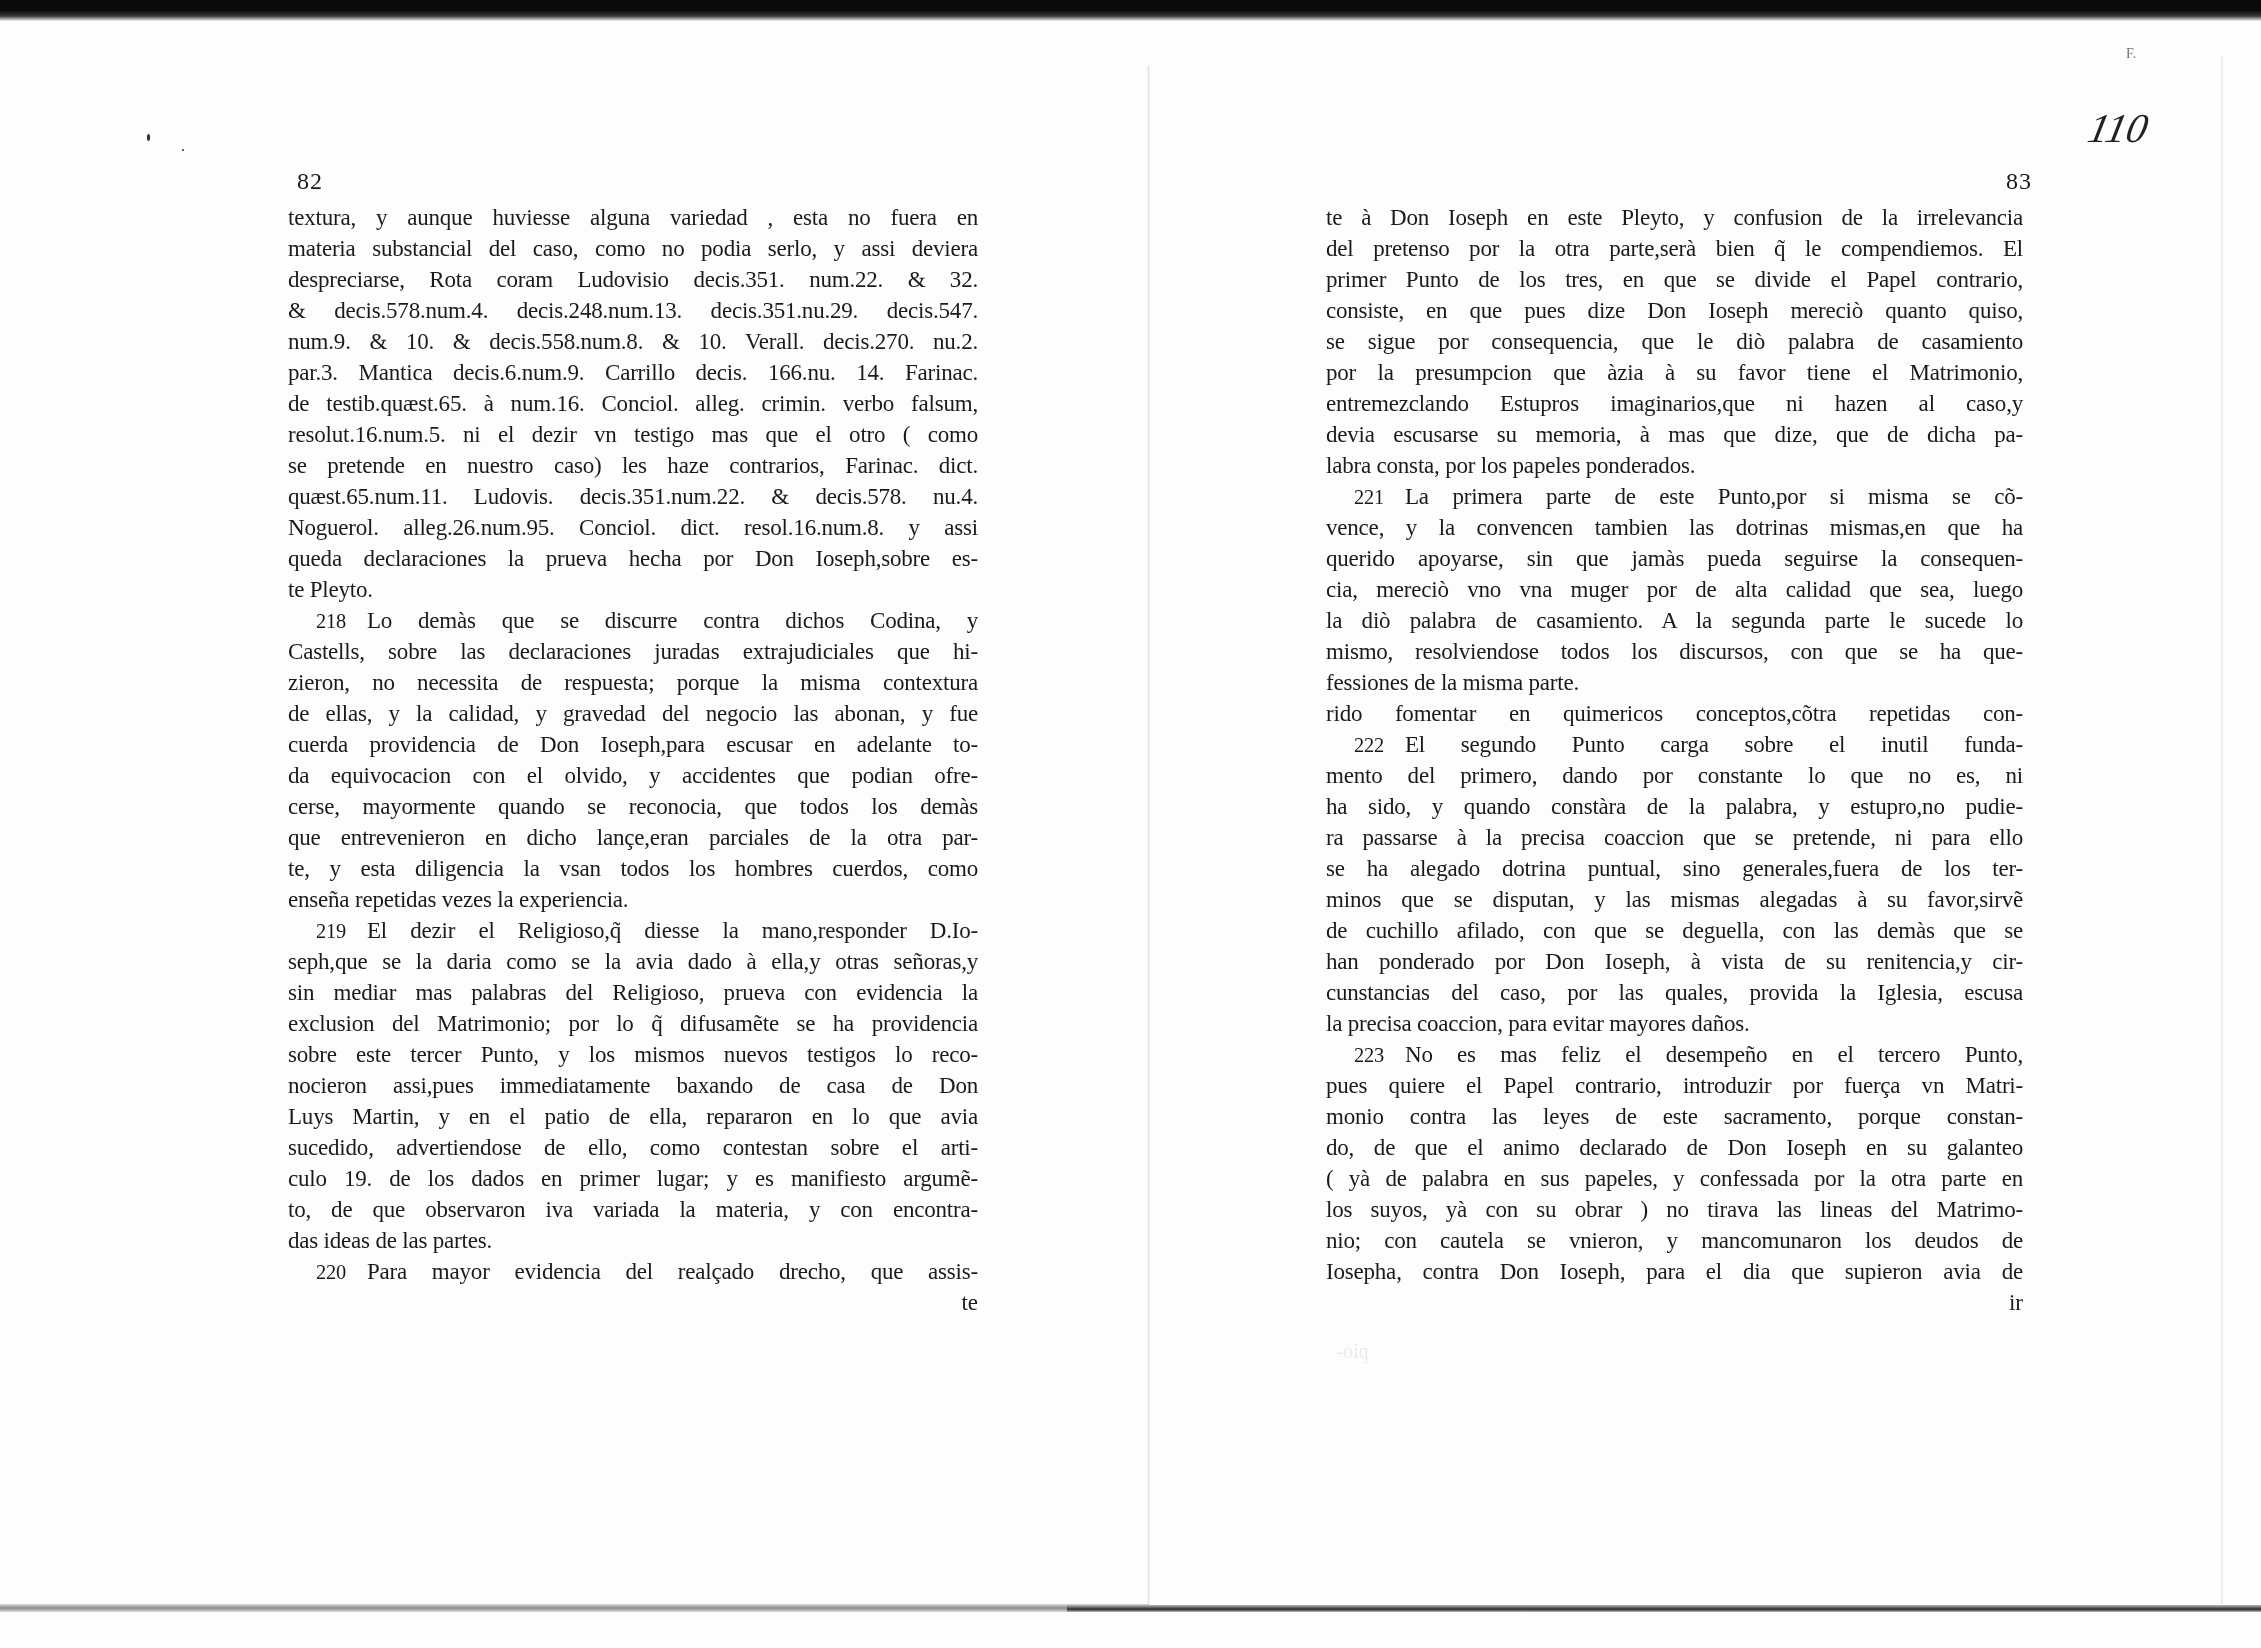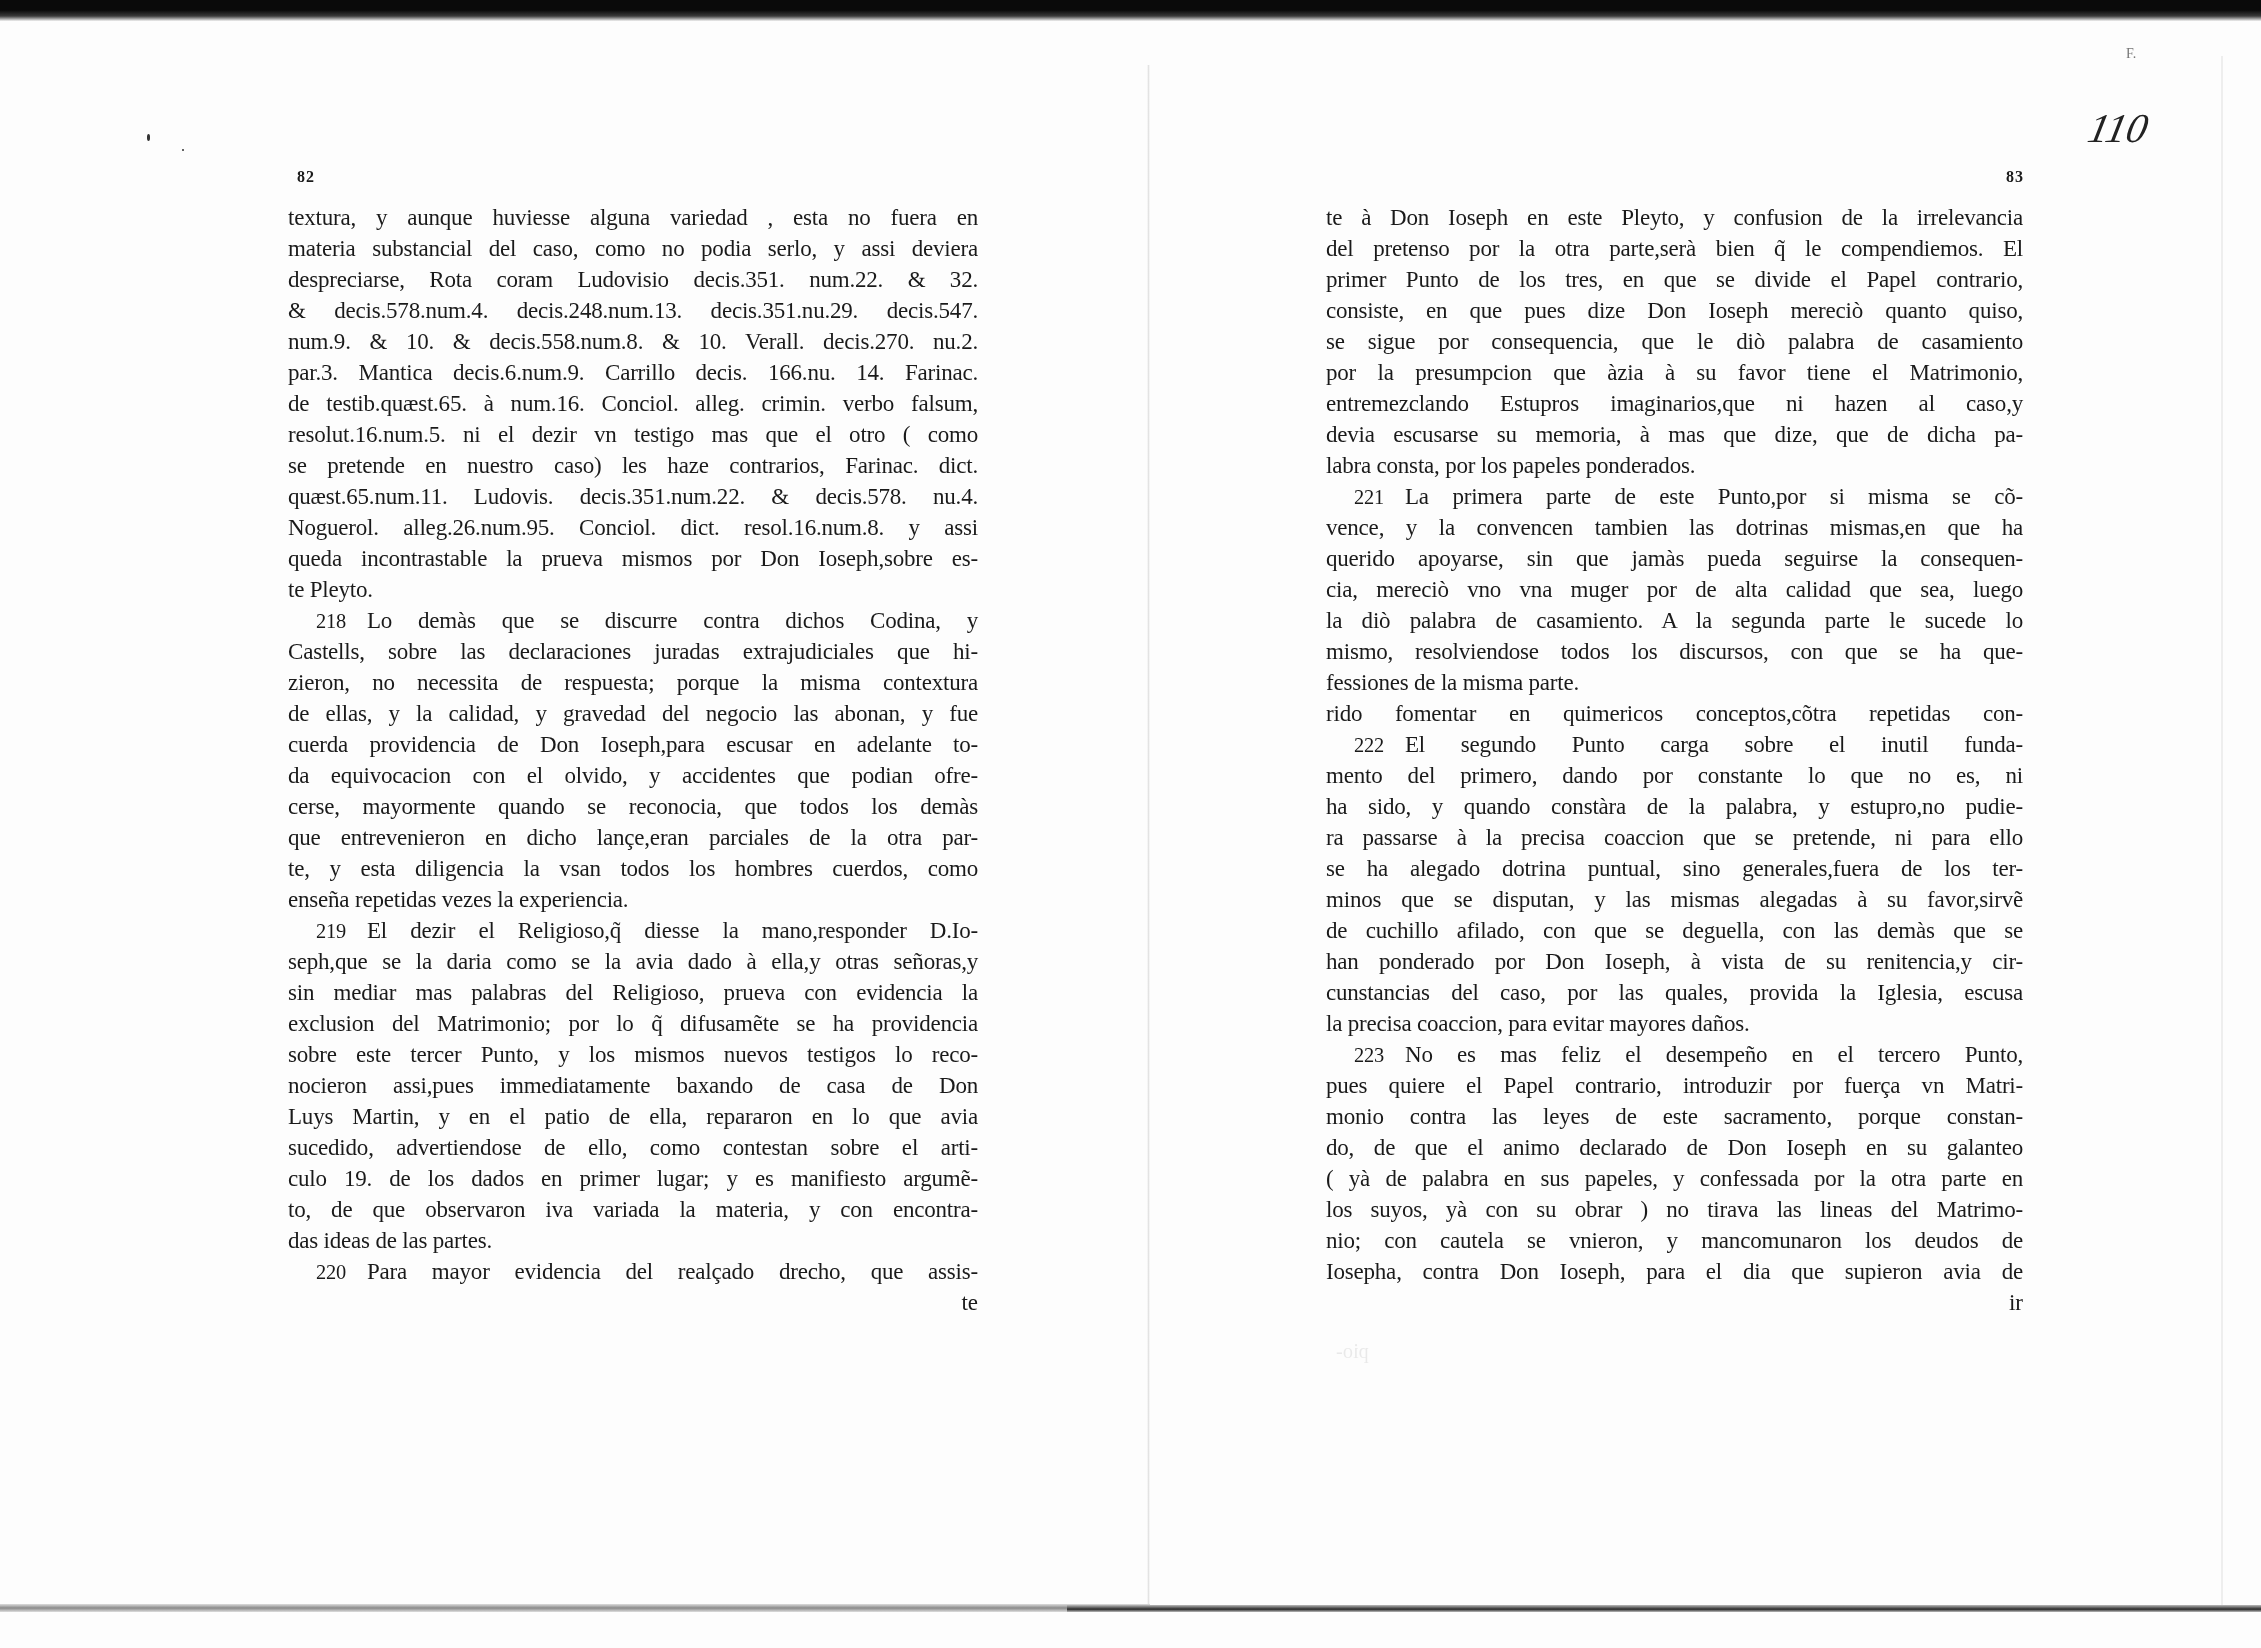--- a/index.html
+++ b/index.html
@@ -29,21 +29,21 @@
     position: absolute; left: 2221px; top: 56px; width: 1.9px; height: 1549px;
     background: rgba(0,0,0,0.06);
   }
   .page {
     position: absolute; top: 0; height: 1648px;
   }
   .page.left { left: 0; width: 1149px; }
   .page.right { left: 1151px; width: 1110px; }
 
   .page-number {
-    position: absolute; top: 168px; font-size: 16px; letter-spacing: 0.9px; font-weight: bold;
+    position: absolute; top: 168px; font-size: 24px; letter-spacing: 0.9px;
   }
   .left .page-number { left: 297px; }
 
   .folio-handwritten {
     position: absolute; left: 2089px; top: 104px;
     font-size: 41px; font-style: italic; transform: skewX(-12deg);
     color: #222;
   }
   .corner-mark {
     position: absolute; left: 2126px; top: 46px; font-size: 14px; color: #777;
@@ -88,21 +88,21 @@
     <span class="line">materia substancial del caso, como no podia serlo, y assi deviera</span>
     <span class="line">despreciarse, Rota coram Ludovisio decis.351. num.22. &amp; 32.</span>
     <span class="line">&amp; decis.578.num.4. decis.248.num.13. decis.351.nu.29. decis.547.</span>
     <span class="line">num.9. &amp; 10. &amp; decis.558.num.8. &amp; 10. Verall. decis.270. nu.2.</span>
     <span class="line">par.3. Mantica decis.6.num.9. Carrillo decis. 166.nu. 14. Farinac.</span>
     <span class="line">de testib.quæst.65. à num.16. Conciol. alleg. crimin. verbo falsum,</span>
     <span class="line">resolut.16.num.5. ni el dezir vn testigo mas que el otro ( como</span>
     <span class="line">se pretende en nuestro caso) les haze contrarios, Farinac. dict.</span>
     <span class="line">quæst.65.num.11. Ludovis. decis.351.num.22. &amp; decis.578. nu.4.</span>
     <span class="line">Noguerol. alleg.26.num.95. Conciol. dict. resol.16.num.8. y assi</span>
-    <span class="line">queda incontrastable la prueva mismos por Don Ioseph,sobre es-</span>
+    <span class="line">queda declaraciones la prueva hecha por Don Ioseph,sobre es-</span>
     <span class="line last">te Pleyto.</span>
 
     <span class="line"><span class="para-num">218</span><span>Lo demàs que se discurre contra dichos Codina, y</span></span>
     <span class="line">Castells, sobre las declaraciones juradas extrajudiciales que hi-</span>
     <span class="line">zieron, no necessita de respuesta; porque la misma contextura</span>
     <span class="line">de ellas, y la calidad, y gravedad del negocio las abonan, y fue</span>
     <span class="line">cuerda providencia de Don Ioseph,para escusar en adelante to-</span>
     <span class="line">da equivocacion con el olvido, y accidentes que podian ofre-</span>
     <span class="line">cerse, mayormente quando se reconocia, que todos los demàs</span>
     <span class="line">que entrevenieron en dicho lançe,eran parciales de la otra par-</span>

